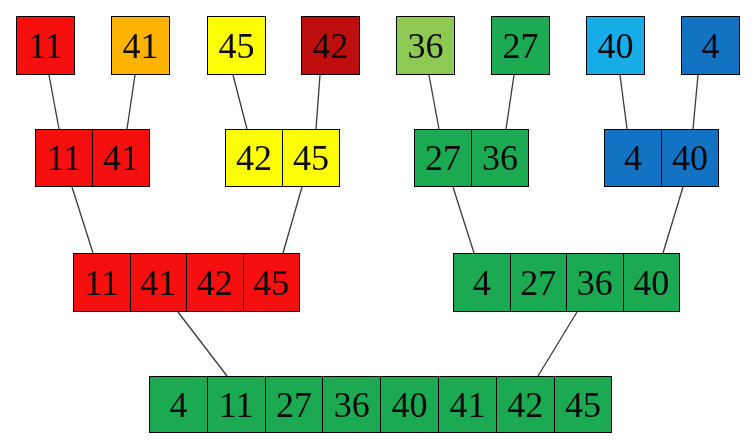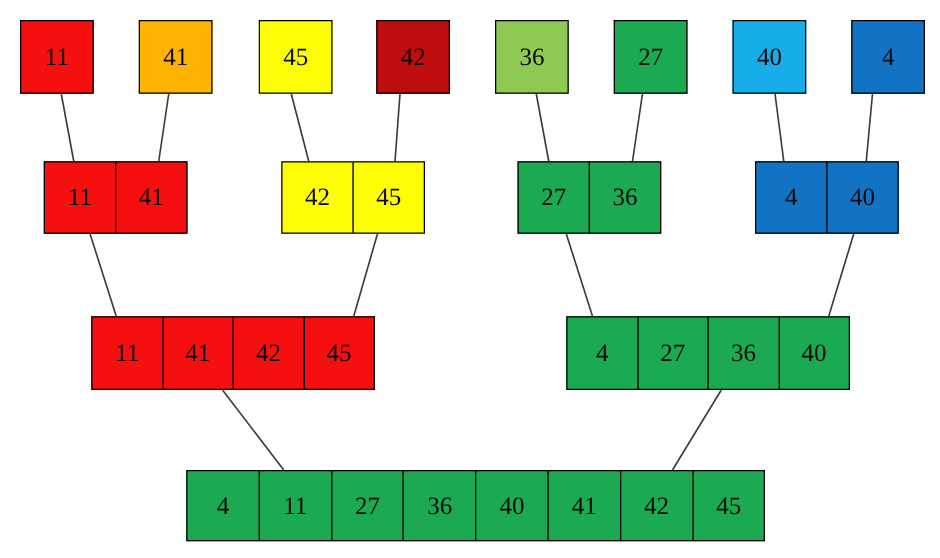--- a/index.html
+++ b/index.html
@@ -7,21 +7,21 @@
     position:relative; width:752px; height:446px;
     background:#ffffff; overflow:hidden;
     font-family:"Liberation Serif", serif;
   }
   svg.edges { position:absolute; left:0; top:0; z-index:1; }
   svg.edges line { stroke:#3a3a3a; stroke-width:1.3; }
   .group { position:absolute; display:flex; z-index:2; }
   .cell {
     display:flex; align-items:center; justify-content:center;
     box-sizing:border-box; border:1px solid #000000;
-    font-size:20px; color:#0a0a0a; line-height:1;
+    font-size:36px; color:#0a0a0a; line-height:1;
   }
   .cell + .cell { margin-left:-1px; }
   .lvl1 .cell { width:59px; height:59px; }
   .lvl2 .cell { width:58px; height:58px; }
   .lvl3 .cell { width:57.5px; height:59px; }
   .lvl4 .cell { width:58.8px; height:57px; }
   .watermark {
     position:absolute; top:416px; right:6px; z-index:3;
     font-family:"Liberation Sans", sans-serif;
     font-size:14px; letter-spacing:0.2px; white-space:nowrap;

